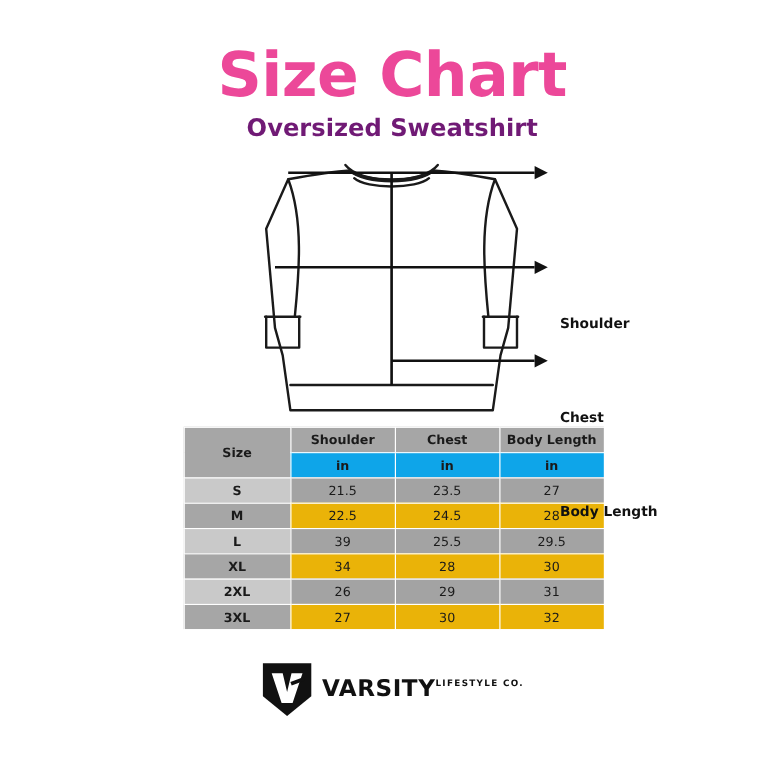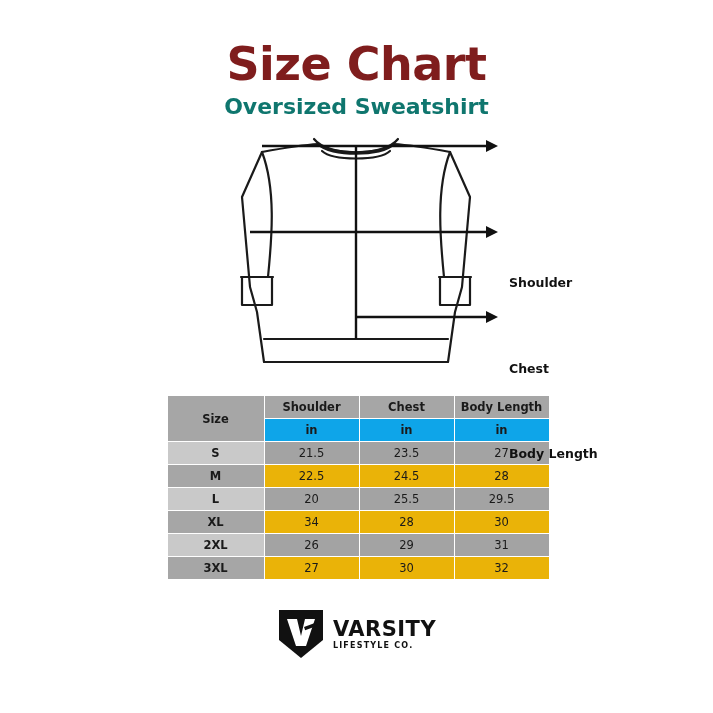--- a/index.html
+++ b/index.html
@@ -24,31 +24,31 @@
     flex-direction: column;
     align-items: center;
   }
 
   
   .title-block {
     margin-top: 40px;
     text-align: center;
   }
   .main-title {
-    font-size: 46px;
+    font-size: 56px;
     font-weight: bold;
     letter-spacing: -0.5px;
     line-height: 1.05;
-    color: #7f1d1d;
+    color: #ec4899;
   }
   .sub-title {
     font-size: 22px;
     font-weight: bold;
     margin-top: 6px;
-    color: #0f766e;
+    color: #701a75;
   }
 
   
   .illustration {
     position: relative;
     width: 713px;
     height: 250px;
     margin-top: 8px;
   }
   .illustration svg {
@@ -62,21 +62,20 @@
     font-weight: bold;
     color: #111111;
     white-space: nowrap;
   }
   .anno-shoulder { left: 509px; top: 148px; }
   .anno-chest    { left: 509px; top: 234px; }
   .anno-body     { left: 509px; top: 319px; }
 
   
   .table-wrap {
-    margin-top: 18px;
     width: 380px;
   }
   table.size-table {
     border-collapse: collapse;
     width: 380px;
     table-layout: fixed;
   }
   table.size-table td, table.size-table th {
     border: 1px solid #ffffff;
     text-align: center;
@@ -114,21 +113,21 @@
     display: flex;
     align-items: center;
     gap: 8px;
   }
   .logo-mark {
     width: 48px;
     height: 52px;
   }
   .logo-text {
     display: flex;
-    flex-direction: column;
+    flex-direction: row;
     line-height: 1;
   }
   .logo-name {
     font-size: 21px;
     font-weight: bold;
     letter-spacing: 0.5px;
     color: #111111;
   }
   .logo-tag {
     font-size: 8px;
@@ -217,21 +216,21 @@
           <td>27</td>
         </tr>
         <tr class="row-dark">
           <td class="size-col">M</td>
           <td>22.5</td>
           <td>24.5</td>
           <td>28</td>
         </tr>
         <tr class="row-light">
           <td class="size-col">L</td>
-          <td>20</td>
+          <td>39</td>
           <td>25.5</td>
           <td>29.5</td>
         </tr>
         <tr class="row-dark">
           <td class="size-col">XL</td>
           <td>34</td>
           <td>28</td>
           <td>30</td>
         </tr>
         <tr class="row-light">

